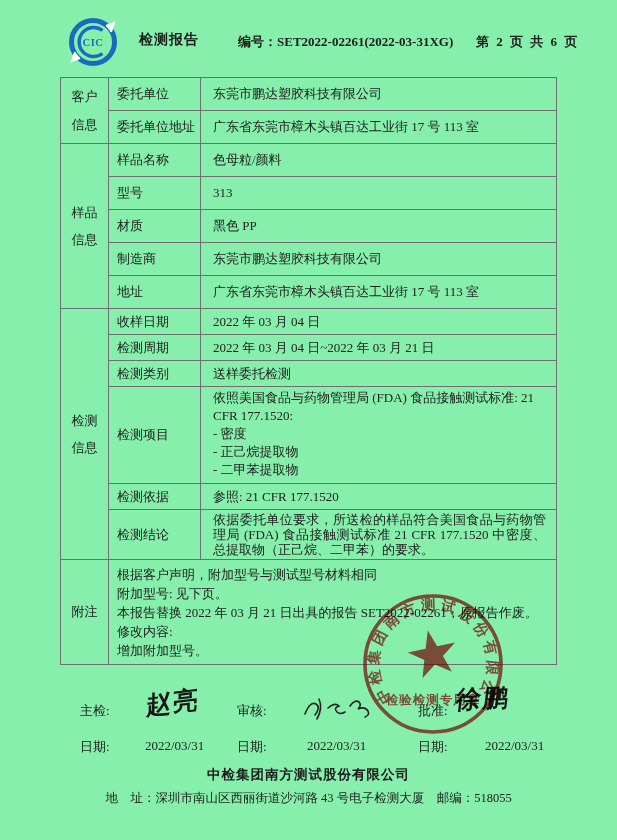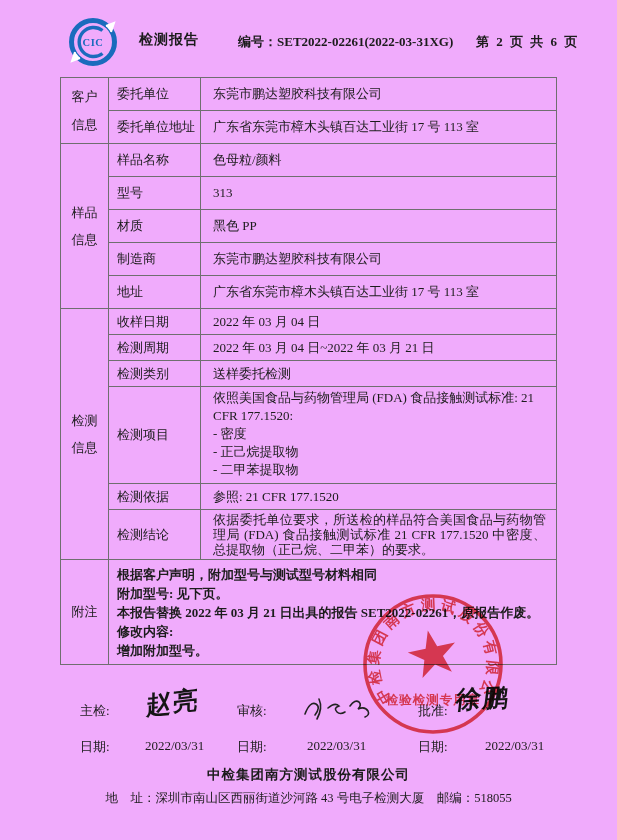--- a/index.html
+++ b/index.html
@@ -1,20 +1,20 @@
 <!DOCTYPE html>
 <html><head>
 <meta charset="utf-8">
 <style>
   * { margin: 0; padding: 0; box-sizing: border-box; }
   html, body { background: #ffffff; }
   .page {
     position: relative;
     width: 617px; height: 840px;
-    background: #f0abfc;
+    background: #86efac;
     font-family: "Liberation Serif", "DejaVu Serif", serif;
     color: #1c1c1c;
     overflow: hidden;
   }
 
   
   .hdr-logo { position: absolute; left: 62px; top: 16px; width: 64px; height: 52px; }
   .hdr-title { position: absolute; left: 139px; top: 31px; font-size: 14px; font-weight: 700; letter-spacing: 1px; }
   .hdr-number { position: absolute; left: 238px; top: 33px; font-size: 13px; font-weight: 700; white-space: nowrap; text-align: center; }
   .hdr-page { position: absolute; left: 476px; top: 33px; font-size: 13px; font-weight: 700; letter-spacing: 2px; white-space: nowrap; }
@@ -33,21 +33,21 @@
   td.lbl { width: 92px; padding-left: 8px; }
   td.val { padding-left: 12px; padding-right: 10px; }
   tr.h33 { height: 33px; }
   tr.h26 { height: 26px; }
   tr.h90 { height: 90px; }
   tr.h46 { height: 46px; }
   tr.h96 { height: 96px; }
   .preline { white-space: pre-line; line-height: 18px; padding-top: 2px; padding-bottom: 4px; }
   .justify { text-align: justify; line-height: 15px; padding-top: 2px; padding-bottom: 2px; }
   td.notes { padding: 5px 8px 4px 8px; }
-  td.notes .note-line { line-height: 19px; white-space: nowrap; font-weight: bold; }
+  td.notes .note-line { line-height: 19px; white-space: nowrap; }
 
   
   .sig-block { position: absolute; left: 60px; top: 690px; width: 500px; height: 80px; font-size: 13px; }
   .sig-role { position: absolute; white-space: nowrap; }
   .sig-name {
     position: absolute; font-size: 25px; font-weight: 700; color: #151515;
     transform: rotate(-7deg) skewX(-8deg); letter-spacing: 2px; white-space: nowrap;
   }
   .sig-svg { position: absolute; }
   .date-lbl { position: absolute; top: 48px; white-space: nowrap; }

